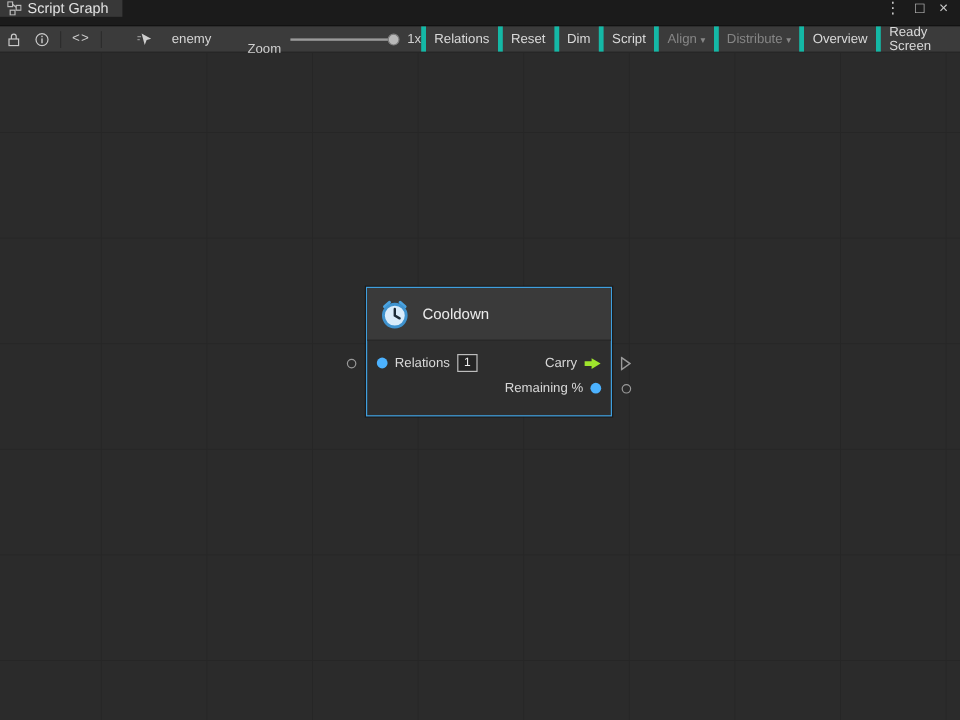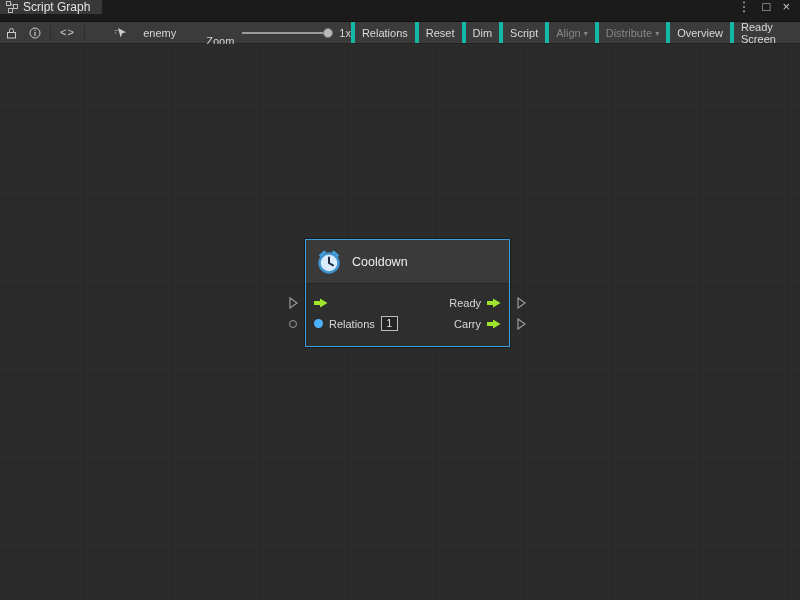--- a/index.html
+++ b/index.html
@@ -150,47 +150,20 @@
         <path d="M4.5 6.5 L8.5 3" stroke="#4aa3e0" stroke-width="2.6" stroke-linecap="round" fill="none"></path>
         <path d="M21.5 6.5 L17.5 3" stroke="#4aa3e0" stroke-width="2.6" stroke-linecap="round" fill="none"></path>
         <circle cx="13" cy="14" r="9.5" fill="#d9ecfb" stroke="#3f93cf" stroke-width="2.4"></circle>
         <path d="M13 8.5 V14 L17 16.3" stroke="#1d2b38" stroke-width="2" fill="none" stroke-linecap="round"></path>
       </svg>
       <span>Cooldown</span>
     </div>
 
     <div class="node-body">
 
-      <div class="row">
-        <span class="outer l">
-          <svg width="9" height="12" viewBox="0 0 9 12">
-              <path d="M1 1 L8 6 L1 11 Z" fill="none" stroke="#9a9a9a" stroke-width="1.2"></path>
-            </svg>
-        </span>
-        <span class="pgroup">
-          <span class="flow-arrow">
-            <svg width="14" height="10" viewBox="0 0 14 10">
-                <path d="M0 3 H6 V0.5 L13.5 5 L6 9.5 V7 H0 Z" fill="#9fe52c"></path>
-              </svg>
-          </span>
-        </span>
-        <span class="pgroup">
-          <span>Ready</span>
-          <span class="flow-arrow">
-            <svg width="14" height="10" viewBox="0 0 14 10">
-                <path d="M0 3 H6 V0.5 L13.5 5 L6 9.5 V7 H0 Z" fill="#9fe52c"></path>
-              </svg>
-          </span>
-        </span>
-        <span class="outer r">
-          <svg width="9" height="12" viewBox="0 0 9 12">
-              <path d="M1 1 L8 6 L1 11 Z" fill="none" stroke="#9a9a9a" stroke-width="1.2"></path>
-            </svg>
-        </span>
-      </div>
 
 
       <div class="row">
         <span class="outer l">
             <span class="ocircle"></span>
           </span>
         <span class="pgroup">
           <span class="dot blue"></span>
           <span>Relations</span>
           <input class="duration-input" value="1" style="">
@@ -205,16 +178,26 @@
         </span>
         <span class="outer r">
           <svg width="9" height="12" viewBox="0 0 9 12">
               <path d="M1 1 L8 6 L1 11 Z" fill="none" stroke="#9a9a9a" stroke-width="1.2"></path>
             </svg>
         </span>
       </div>
 
 
 
+      <div class="row">
+        <span class="pgroup"></span>
+        <span class="pgroup">
+          <span>Remaining %</span>
+          <span class="dot blue"></span>
+        </span>
+        <span class="outer r">
+            <span class="ocircle"></span>
+          </span>
+      </div>
 
     </div>
   </div>
 </div>
 
 </body></html>

